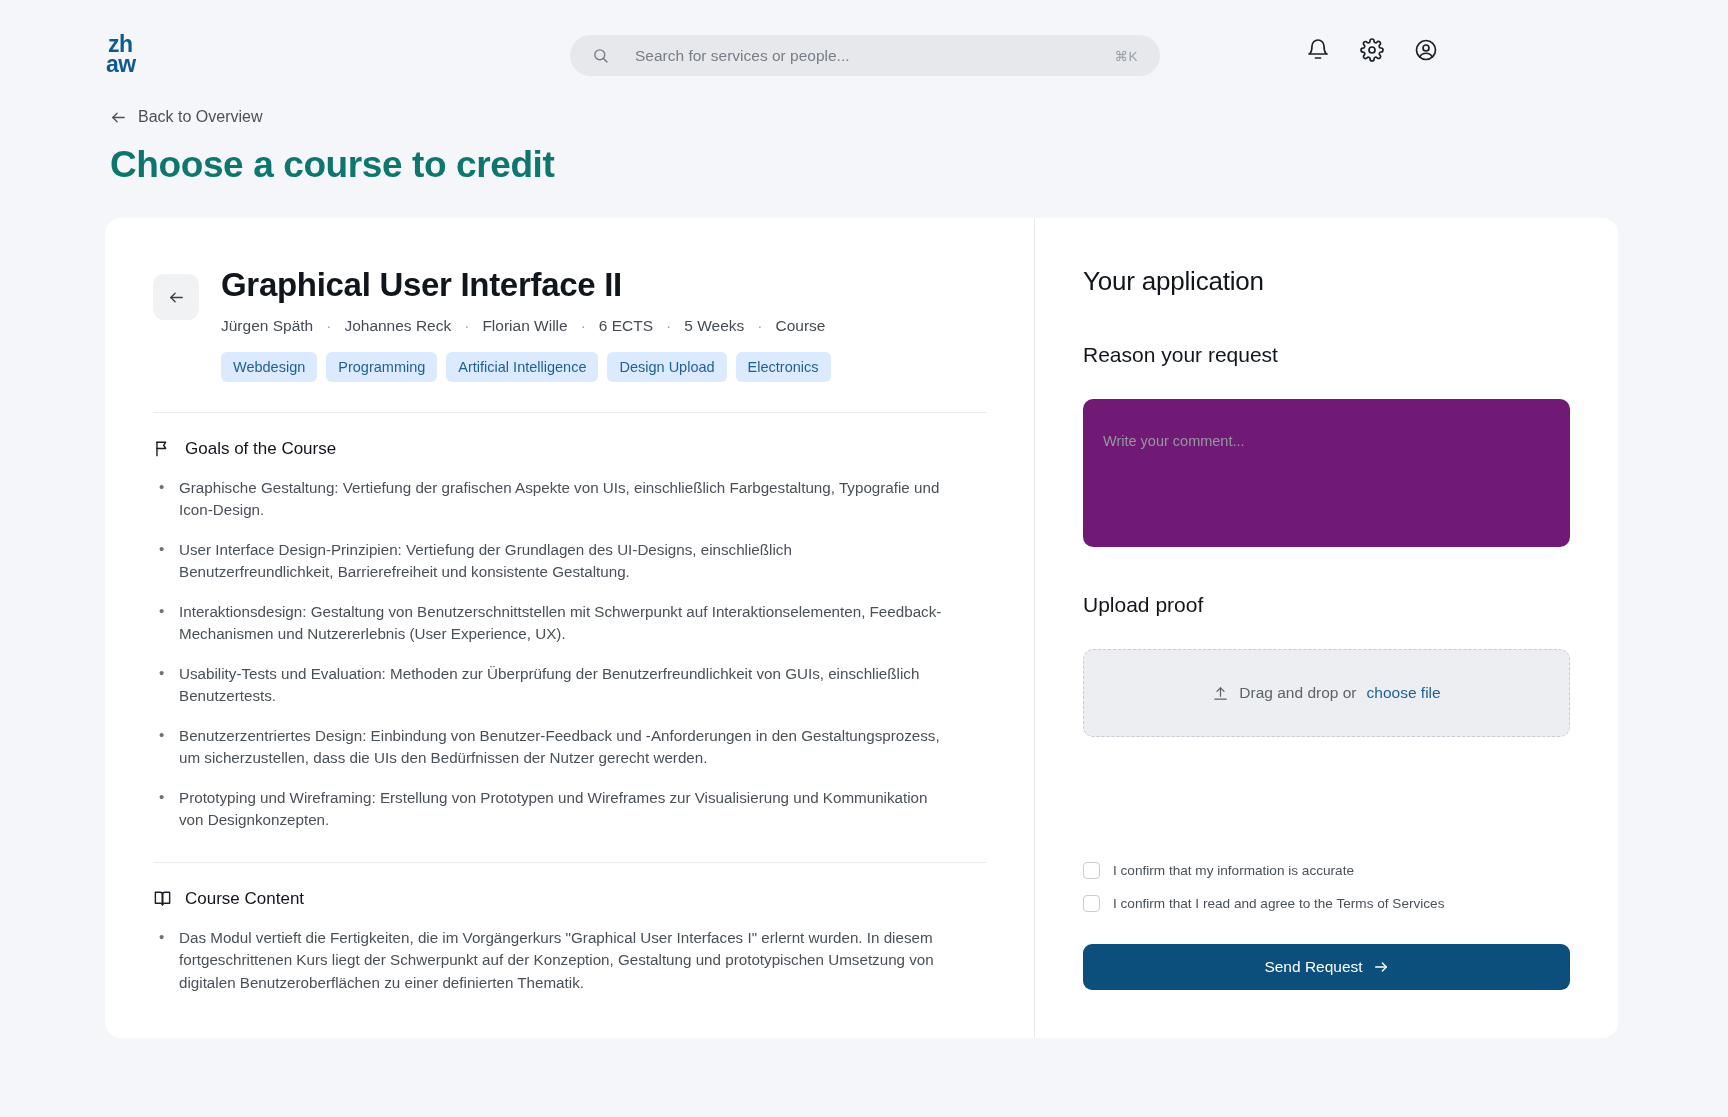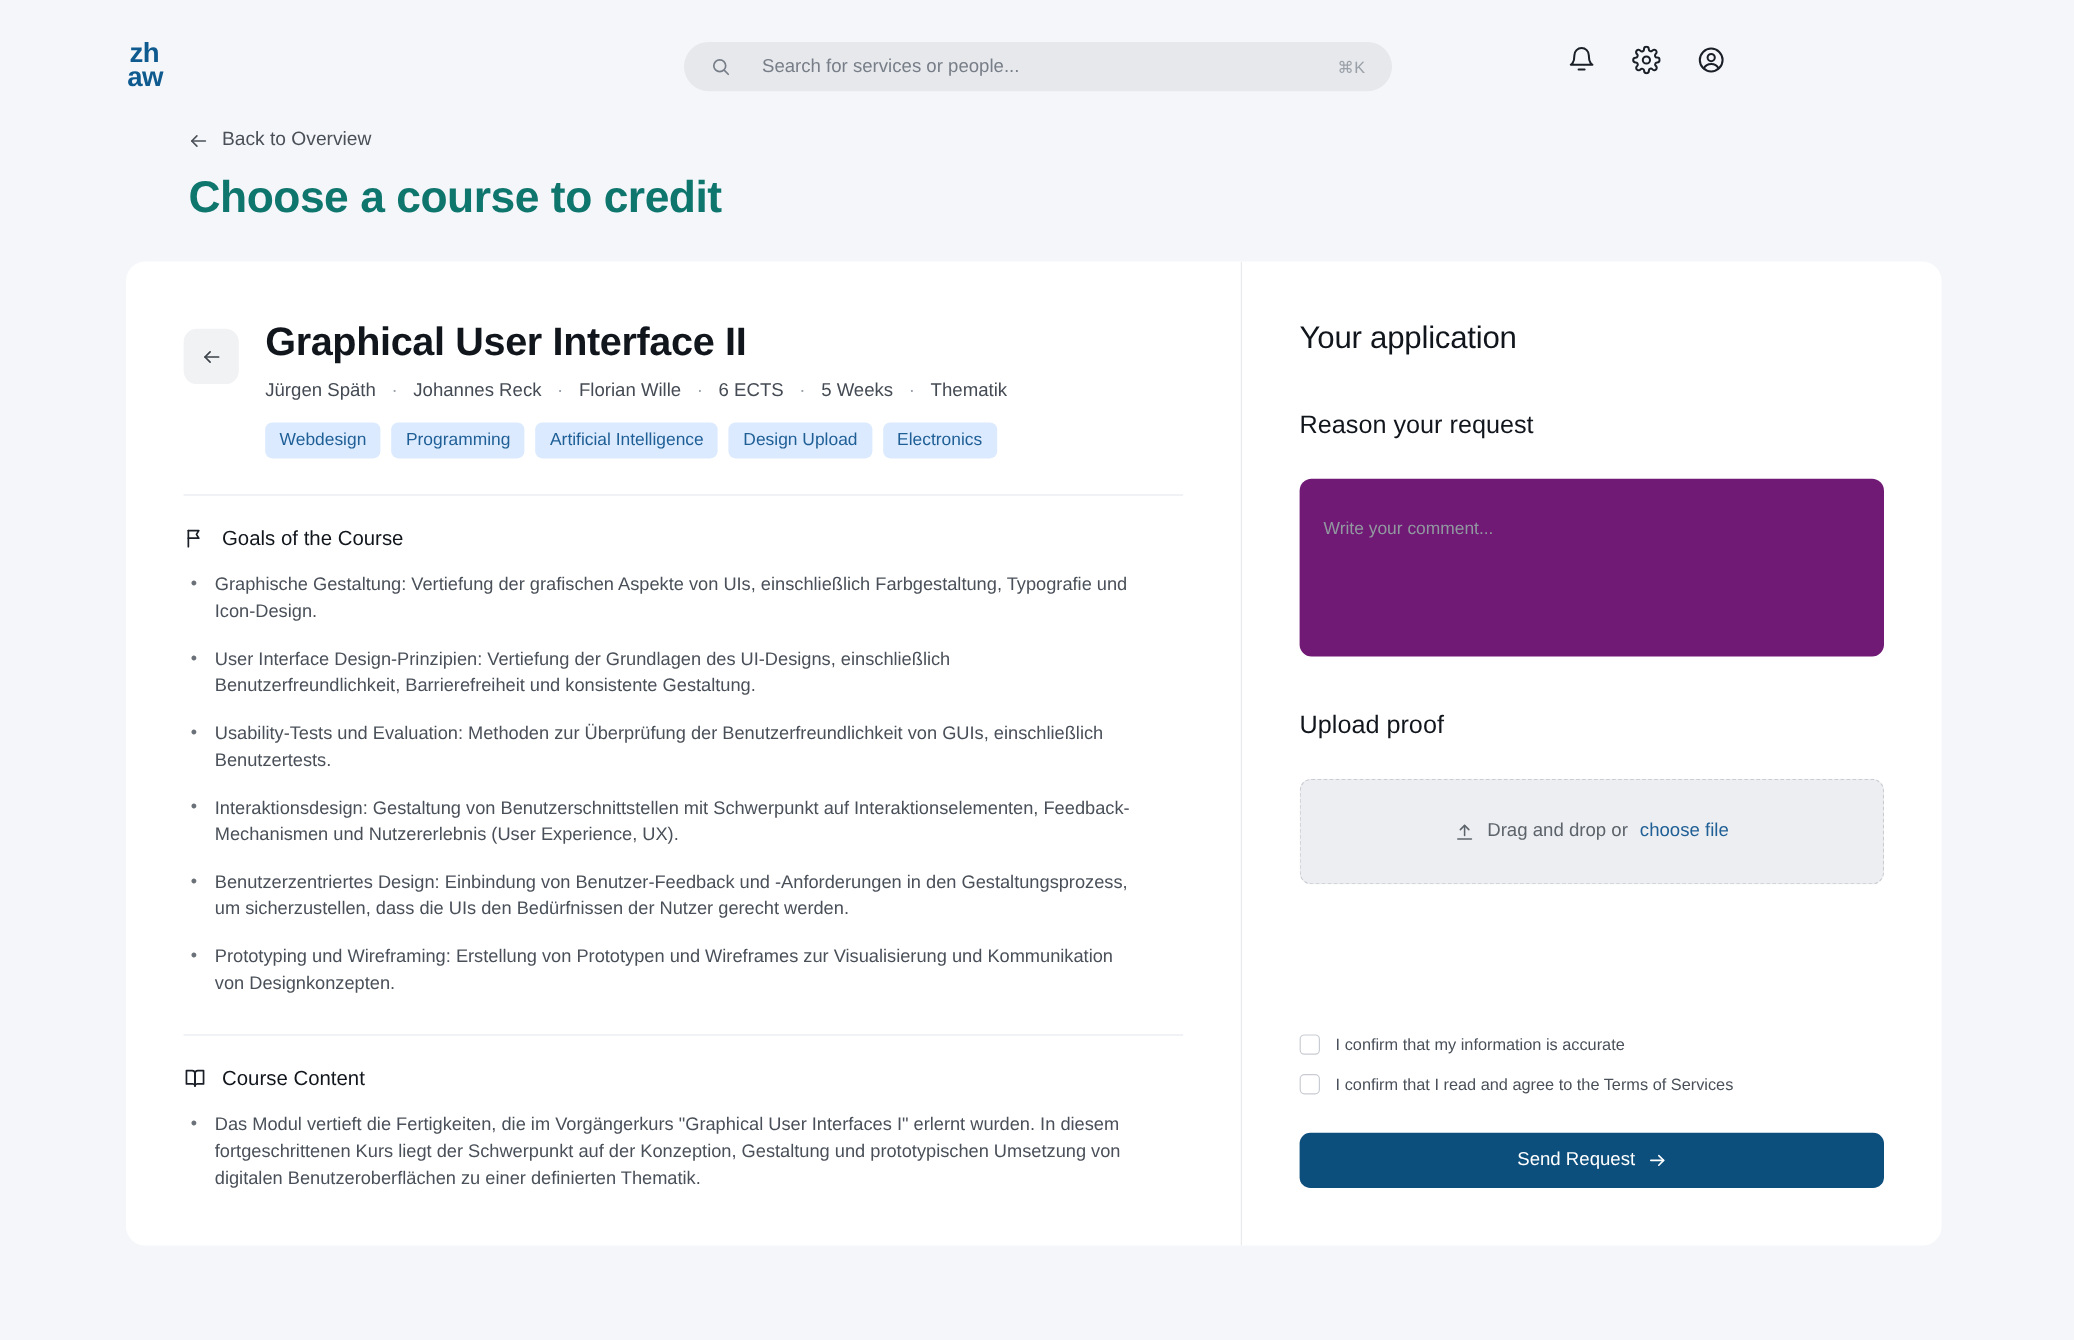--- a/index.html
+++ b/index.html
@@ -51,21 +51,21 @@
     color: #9aa0a8; font-size: 13.5px; letter-spacing: .5px;
   }
 
   .topicons {
     position: absolute; right: 290px; top: 38px;
     display: flex; gap: 30px; align-items: center;
   }
   .topicons .ic { width: 24px; height: 24px; color: #1b2028; cursor: pointer; }
 
   
-  .page-head { padding: 0 0 0 110px; margin-left: 47px; }
+  .page-head { padding: 0 0 0 110px; }
   .back-link {
     display: flex; align-items: center; gap: 11px;
     color: #4b5058; font-size: 16px; cursor: pointer;
     margin-top: -2px;
   }
   .back-link svg { width: 17px; height: 17px; }
   .page-title {
     font-size: 37px; font-weight: 700; color: #0f766e;
     margin-top: 18px; letter-spacing: -0.4px;
   }
@@ -251,21 +251,21 @@
             <span>Jürgen Späth</span>
             <span class="dot">·</span>
             <span>Johannes Reck</span>
             <span class="dot">·</span>
             <span>Florian Wille</span>
             <span class="dot">·</span>
             <span>6 ECTS</span>
             <span class="dot">·</span>
             <span>5 Weeks</span>
             <span class="dot">·</span>
-            <span>Thematik</span>
+            <span>Course</span>
           </div>
         <div class="tags">
             <span class="tag">Webdesign</span>
             <span class="tag">Programming</span>
             <span class="tag">Artificial Intelligence</span>
             <span class="tag">Design Upload</span>
             <span class="tag">Electronics</span>
           </div>
       </div>
     </div>
@@ -275,22 +275,22 @@
     <div class="section-head">
       <svg viewBox="0 0 24 24" fill="none" stroke="currentColor" stroke-width="1.8" stroke-linecap="round" stroke-linejoin="round">
         <path d="M5 21V4"></path>
           <path d="M5 4h11l-2.5 4L16 12H5"></path>
       </svg>
       <span class="t">Goals of the Course</span>
     </div>
     <ul class="bullets">
         <li>Graphische Gestaltung: Vertiefung der grafischen Aspekte von UIs, einschließlich Farbgestaltung, Typografie und Icon-Design.</li>
         <li>User Interface Design-Prinzipien: Vertiefung der Grundlagen des UI-Designs, einschließlich Benutzerfreundlichkeit, Barrierefreiheit und konsistente Gestaltung.</li>
+        <li>Interaktionsdesign: Gestaltung von Benutzerschnittstellen mit Schwerpunkt auf Interaktionselementen, Feedback-Mechanismen und Nutzererlebnis (User Experience, UX).</li>
         <li>Usability-Tests und Evaluation: Methoden zur Überprüfung der Benutzerfreundlichkeit von GUIs, einschließlich Benutzertests.</li>
-        <li>Interaktionsdesign: Gestaltung von Benutzerschnittstellen mit Schwerpunkt auf Interaktionselementen, Feedback-Mechanismen und Nutzererlebnis (User Experience, UX).</li>
         <li>Benutzerzentriertes Design: Einbindung von Benutzer-Feedback und -Anforderungen in den Gestaltungsprozess, um sicherzustellen, dass die UIs den Bedürfnissen der Nutzer gerecht werden.</li>
         <li>Prototyping und Wireframing: Erstellung von Prototypen und Wireframes zur Visualisierung und Kommunikation von Designkonzepten.</li>
       </ul>
 
     <div class="divider"></div>
 
     <div class="section-head">
       <svg viewBox="0 0 24 24" fill="none" stroke="currentColor" stroke-width="1.8" stroke-linecap="round" stroke-linejoin="round">
         <path d="M12 6v14"></path>
           <path d="M3 4h6a3 3 0 0 1 3 3v13a2.5 2.5 0 0 0-2.5-2H3z"></path>

